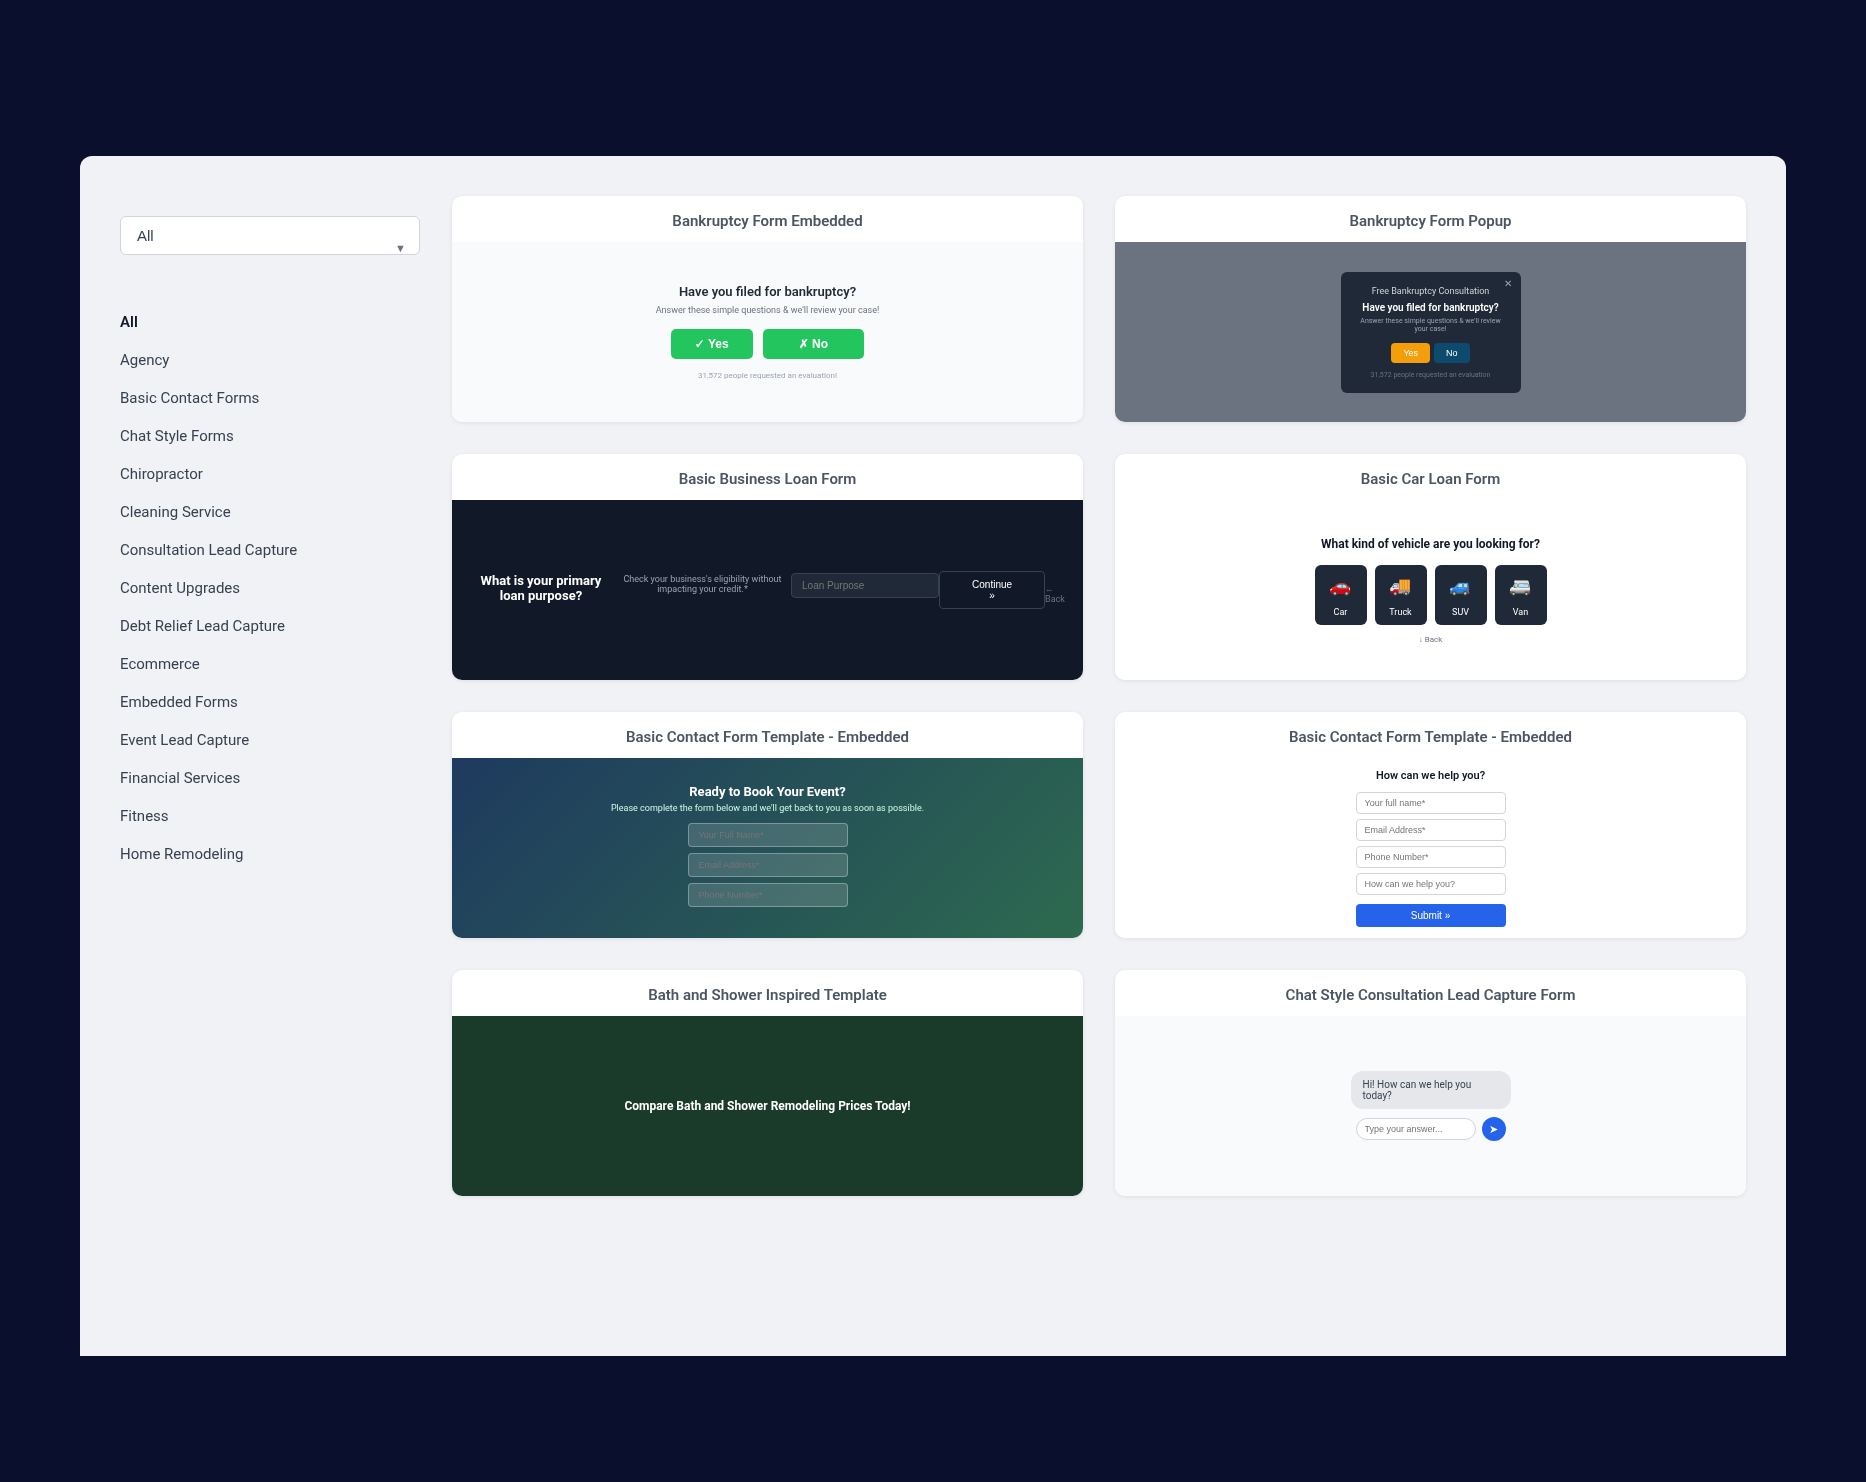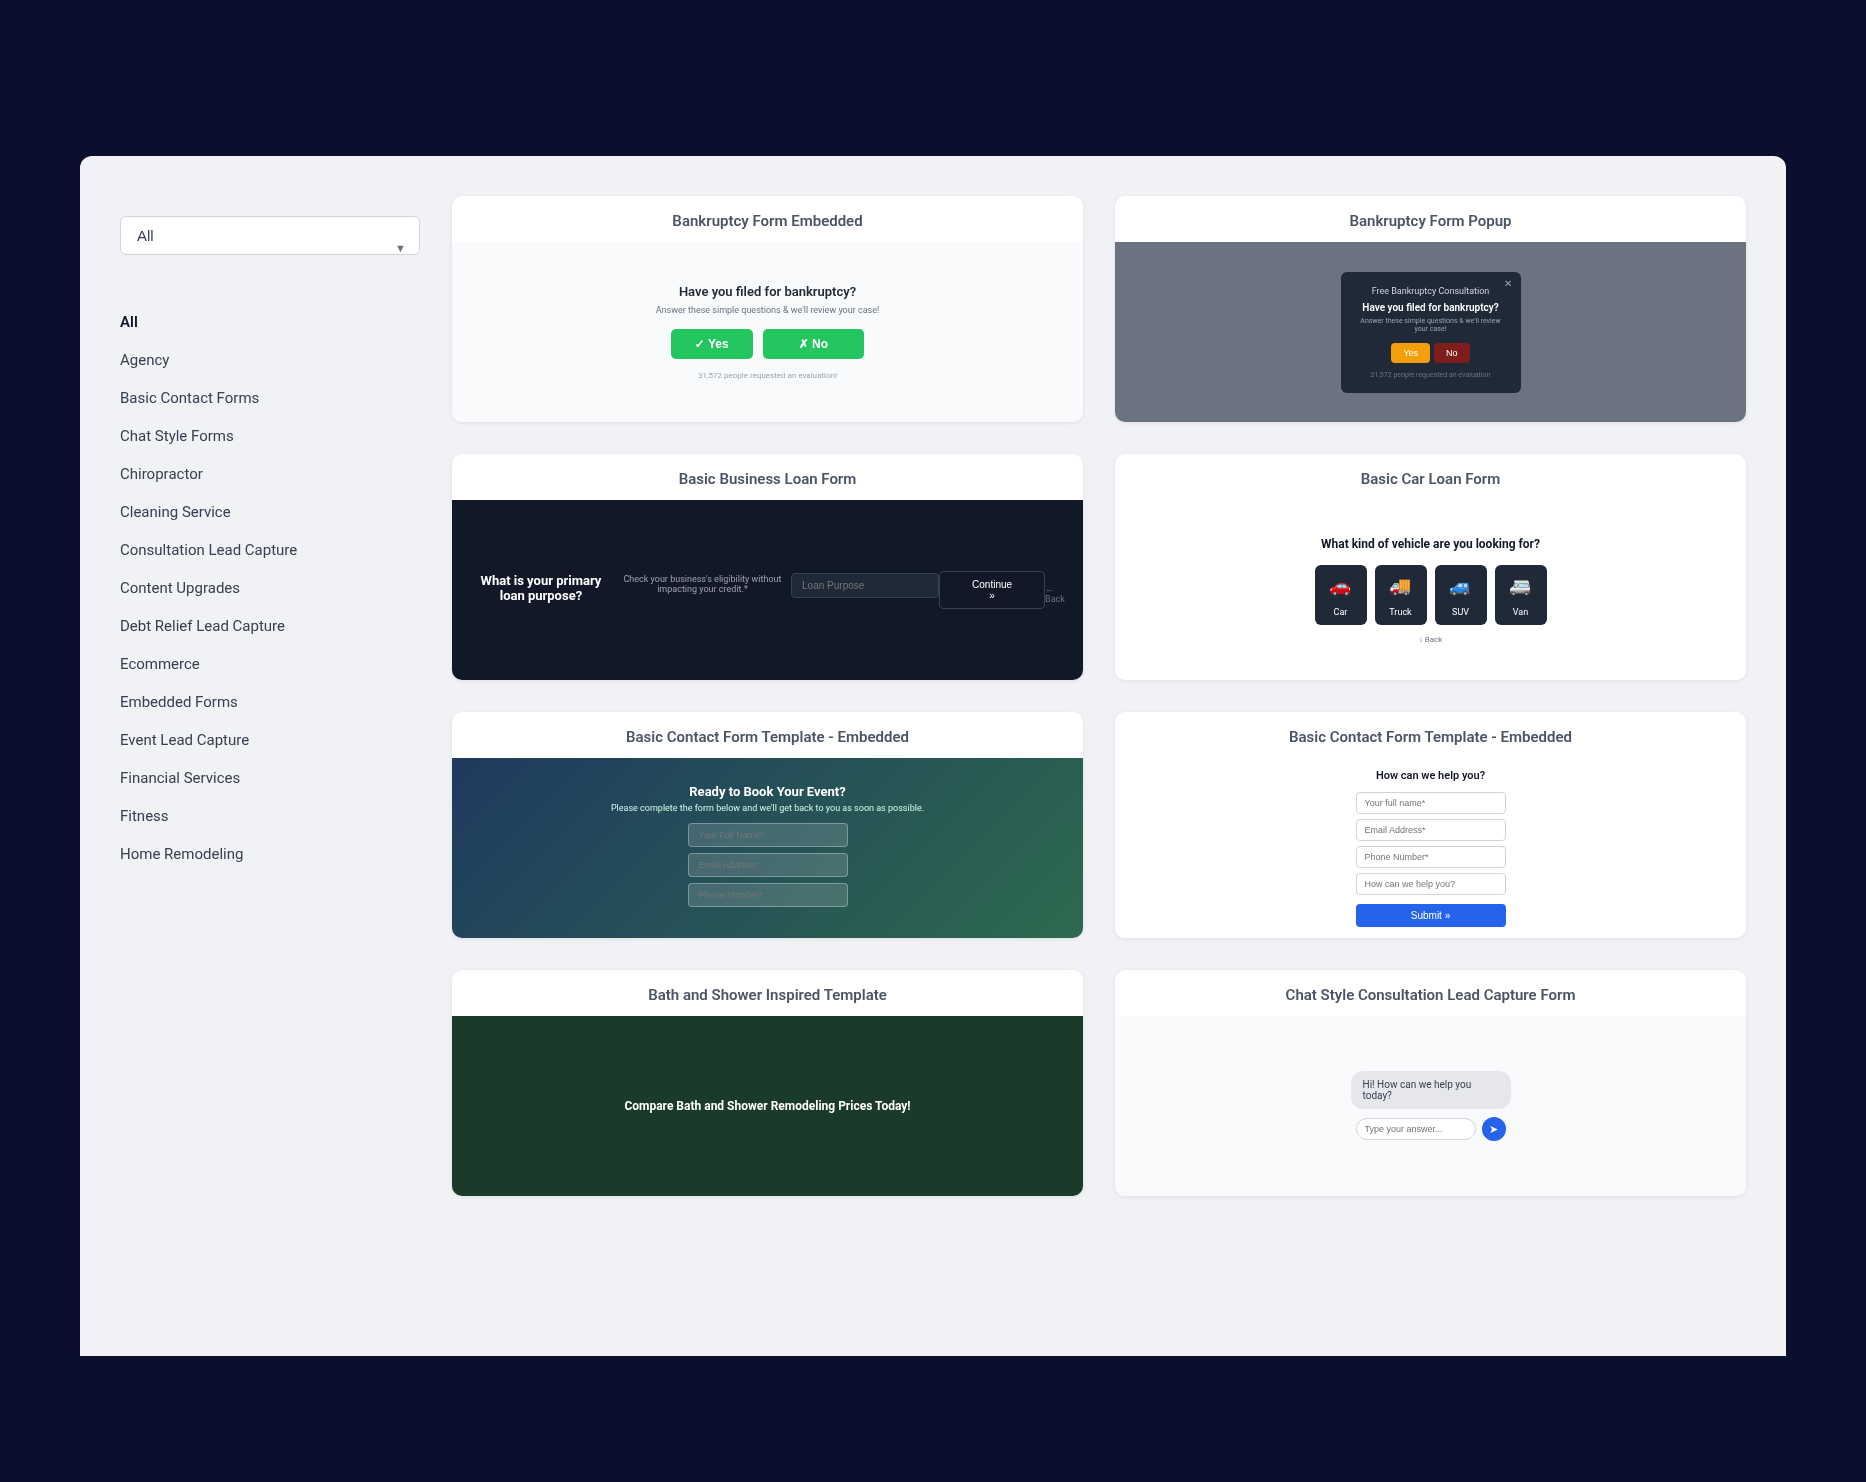--- a/index.html
+++ b/index.html
@@ -221,21 +221,21 @@
     }
     .popup-btn-yes {
       background: #f59e0b;
       color: white;
       border: none;
       border-radius: 4px;
       padding: 5px 12px;
       font-size: 9px;
     }
     .popup-btn-no {
-      background: #7f1d1d;
+      background: #0c4a6e;
       color: white;
       border: none;
       border-radius: 4px;
       padding: 5px 12px;
       font-size: 9px;
     }
     .popup-stat {
       font-size: 7px;
       color: #6b7280;
       text-align: center;

